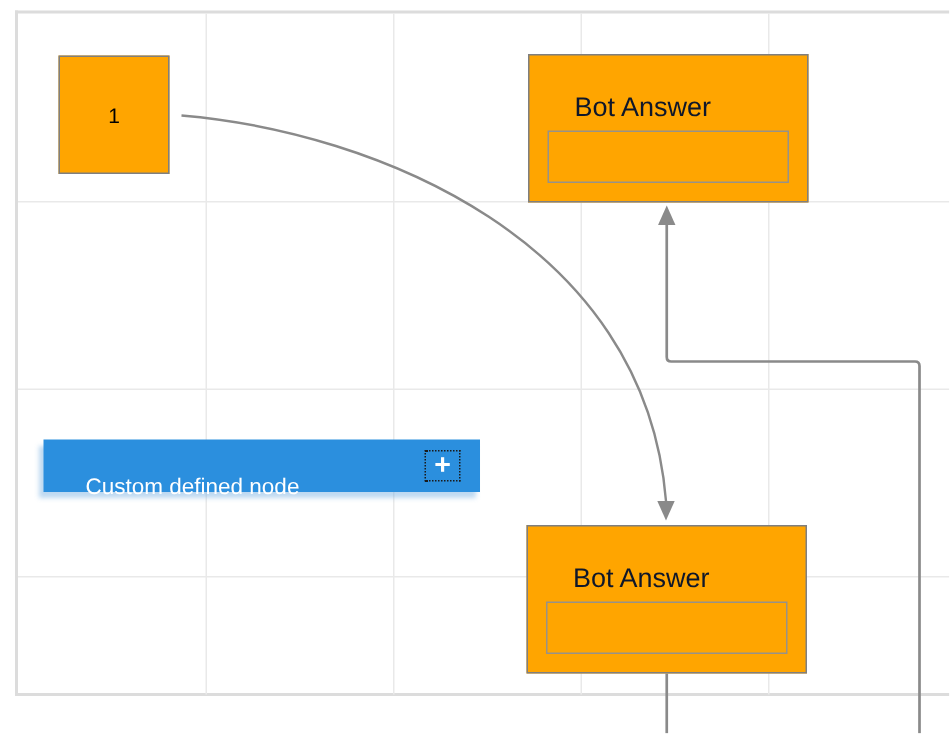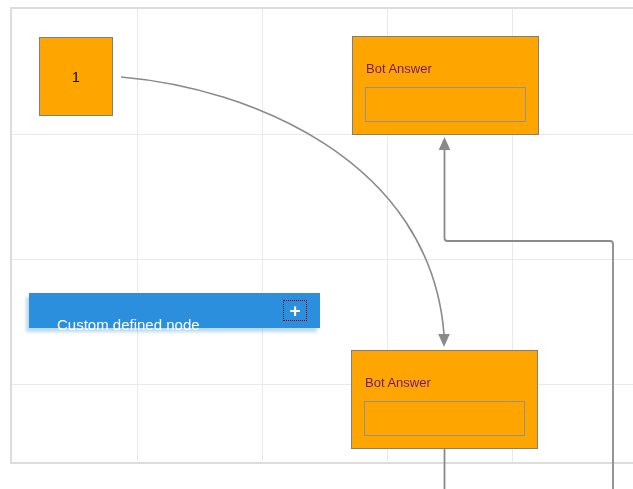--- a/index.html
+++ b/index.html
@@ -54,23 +54,23 @@
   .node-square {
     left: 39px; top: 37px;
     width: 74px; height: 79px;
     display: flex; align-items: center; justify-content: center;
     font-size: 14px; color: #000000;
   }
   .node-bot-top { left: 352px; top: 36px; width: 187px; height: 99px; }
   .node-bot-bottom { left: 351px; top: 350px; width: 187px; height: 99px; }
   .bot-title {
     position: absolute;
-    left: 13px; top: 24px;
-    font-size: 13px;
-    color: #701a75;
+    left: 30px; top: 24px;
+    font-size: 18px;
+    color: #0f172a;
     white-space: nowrap;
   }
   .answer-field {
     position: absolute;
     left: 12px; top: 50px;
     width: 161px; height: 35px;
     border: 1px solid #979289;
     box-sizing: border-box;
     background: transparent;
   }

